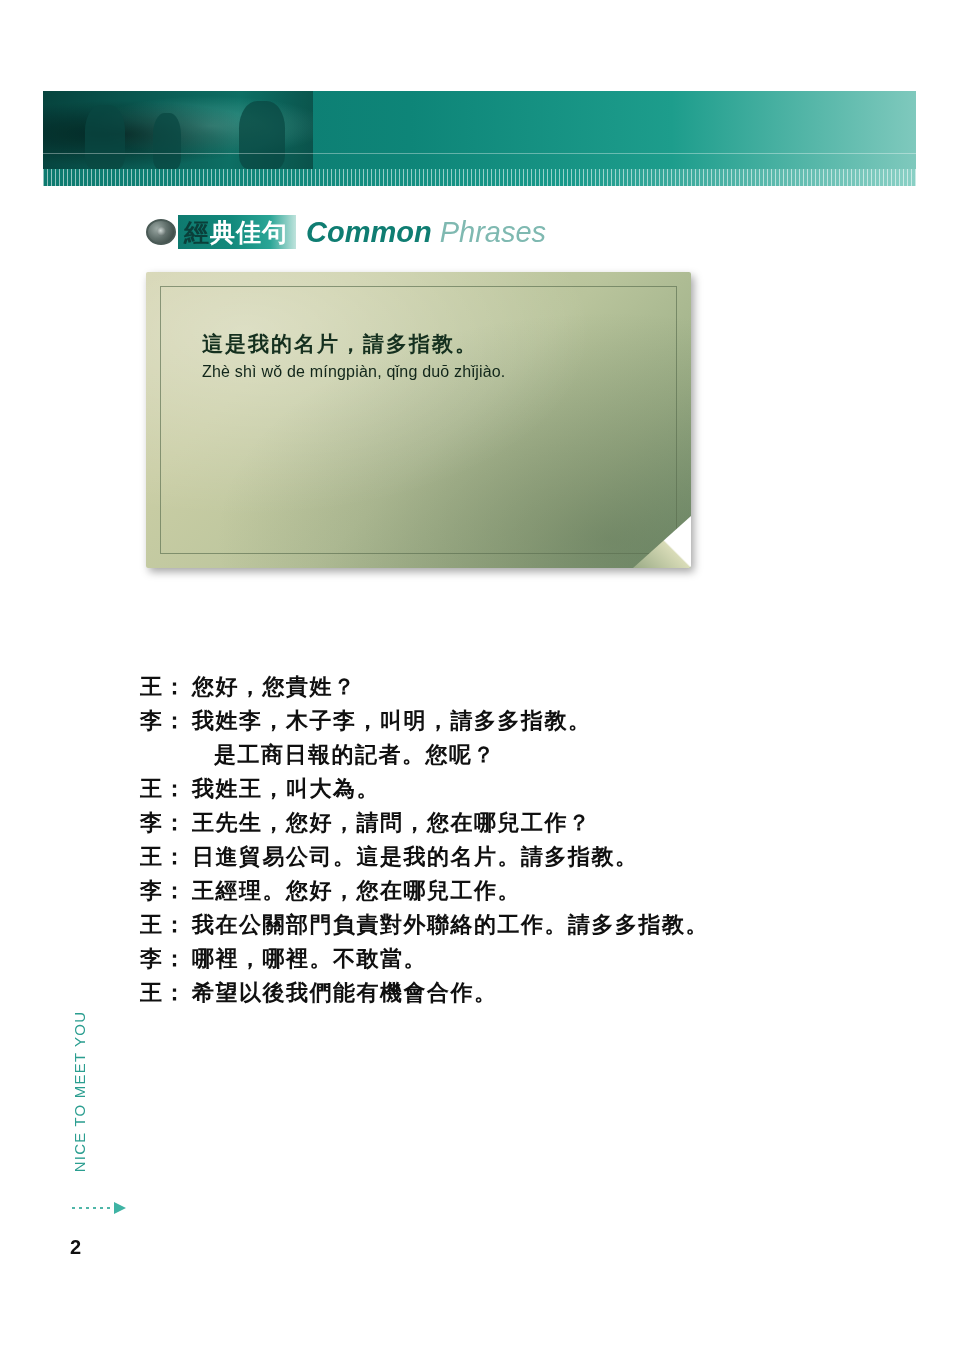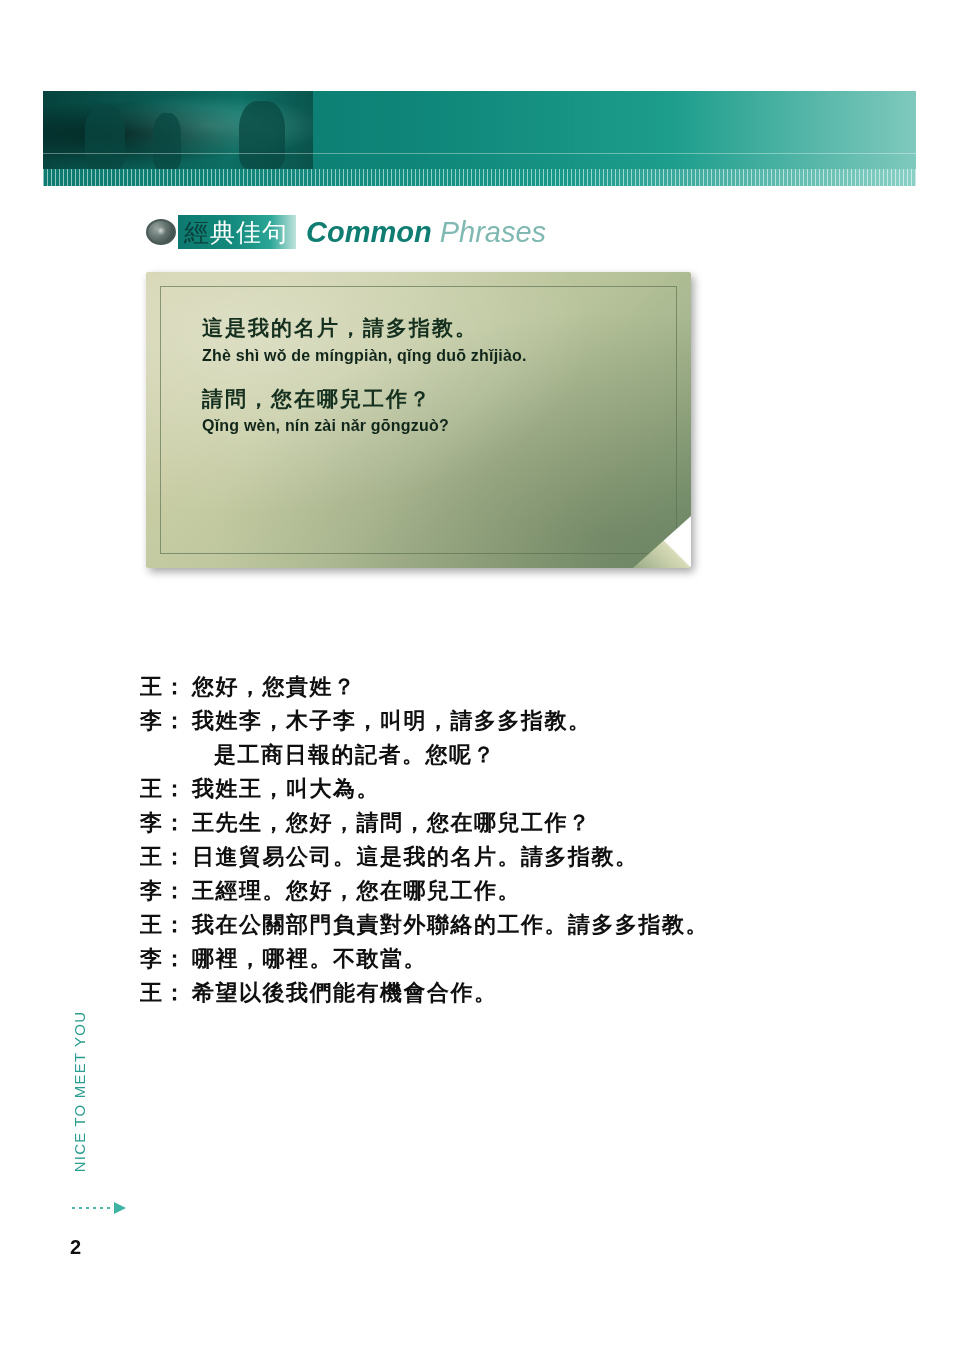--- a/index.html
+++ b/index.html
@@ -103,21 +103,21 @@
 
   .head-block {
     height: 34px;
     display: flex;
     align-items: center;
     padding: 0 8px 0 6px;
     background: linear-gradient(90deg, #0e7a6f 0%, #12897c 45%, #2aa596 78%, #bfe3dc 100%);
   }
   .head-cn {
     font-family: "DejaVu Serif", "Liberation Serif", serif;
-    font-weight: normal;
+    font-weight: bold;
     font-size: 25px;
     letter-spacing: 1px;
     color: #ffffff;
     white-space: nowrap;
   }
   .head-cn .cn-dark { color: #0a3f3a; }
   .head-en {
     margin-left: 10px;
     font-family: "Liberation Sans", sans-serif;
     font-size: 29px;
@@ -187,38 +187,38 @@
   .curl {
     position: absolute;
     right: 0; bottom: 0;
     width: 58px; height: 52px;
     background: linear-gradient(225deg, #ffffff 0%, #ffffff 46%, #d9dcb8 48%, #9aab86 100%);
     clip-path: polygon(100% 0, 100% 100%, 0 100%);
   }
   .phrase-list {
     position: absolute;
     left: 56px;
-    top: 40px;
+    top: 56px;
     right: 34px;
   }
   .phrase {
     margin-bottom: 18px;
   }
   .phrase-cn {
     font-family: "DejaVu Serif", "Liberation Serif", serif;
     font-size: 21px;
     font-weight: bold;
     letter-spacing: 2px;
     color: #15301f;
     line-height: 1.5;
   }
   .phrase-py {
     font-family: "Liberation Sans", sans-serif;
     font-size: 16px;
-    font-weight: bold;
+    font-weight: normal;
     color: #11261a;
     margin-top: 3px;
     letter-spacing: 0.2px;
   }
 
   
   .dialogue {
     position: absolute;
     left: 140px;
     top: 675px;
@@ -325,24 +325,20 @@
 
   <div class="parchment">
     <div class="parchment-inner-border"></div>
     <div class="phrase-list">
 
       <div class="phrase">
         <div class="phrase-cn">這是我的名片，請多指教。</div>
         <div class="phrase-py">Zhè shì wǒ de míngpiàn, qǐng duō zhǐjiào.</div>
       </div>
 
-      <div class="phrase">
-        <div class="phrase-cn">請問，您在哪兒工作？</div>
-        <div class="phrase-py">Qǐng wèn, nín zài nǎr gōngzuò?</div>
-      </div>
 
 
     </div>
     <div class="curl"></div>
   </div>
 
 
   <div class="dialogue">
 
     <div class="dlg-line">

